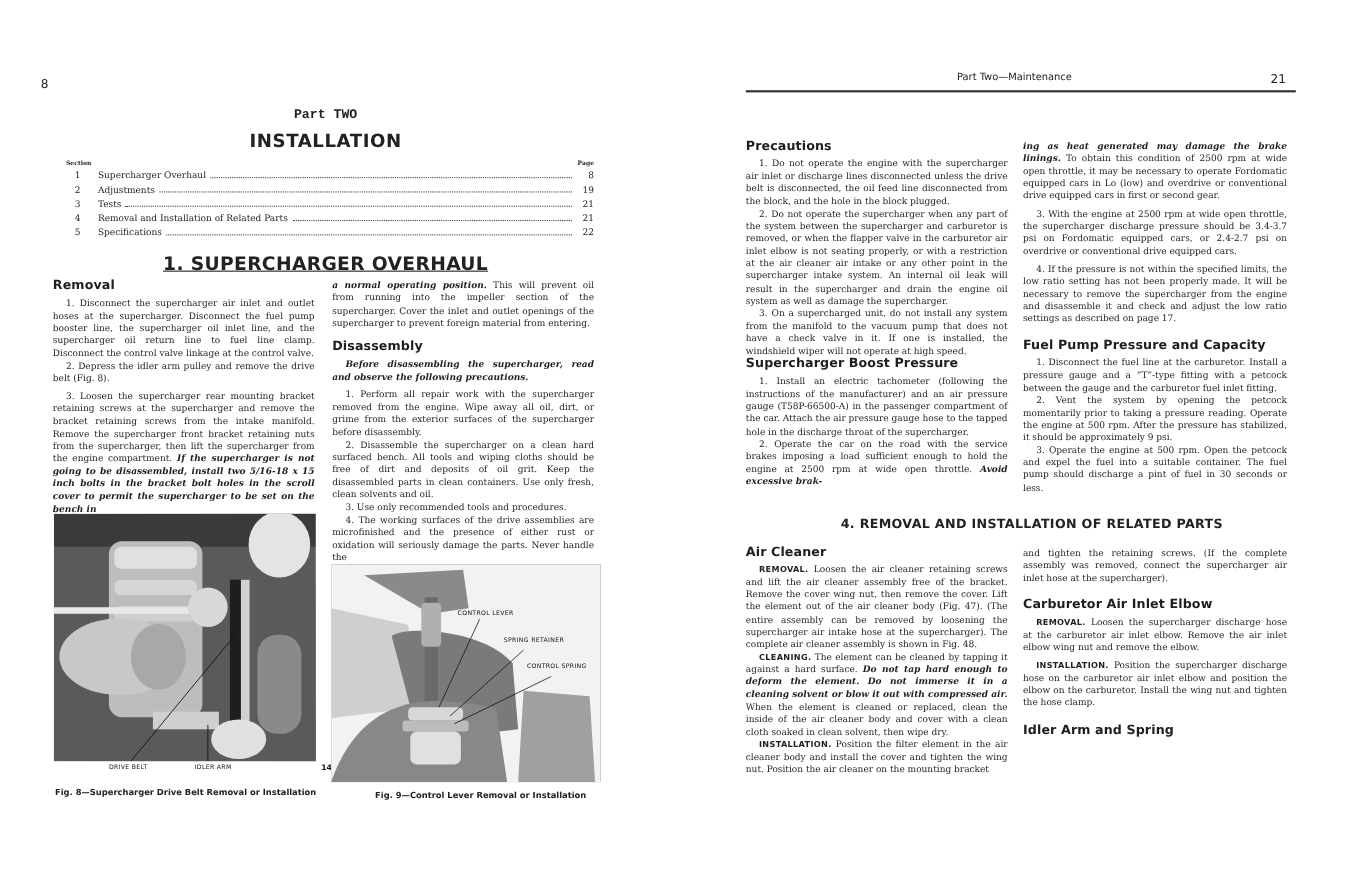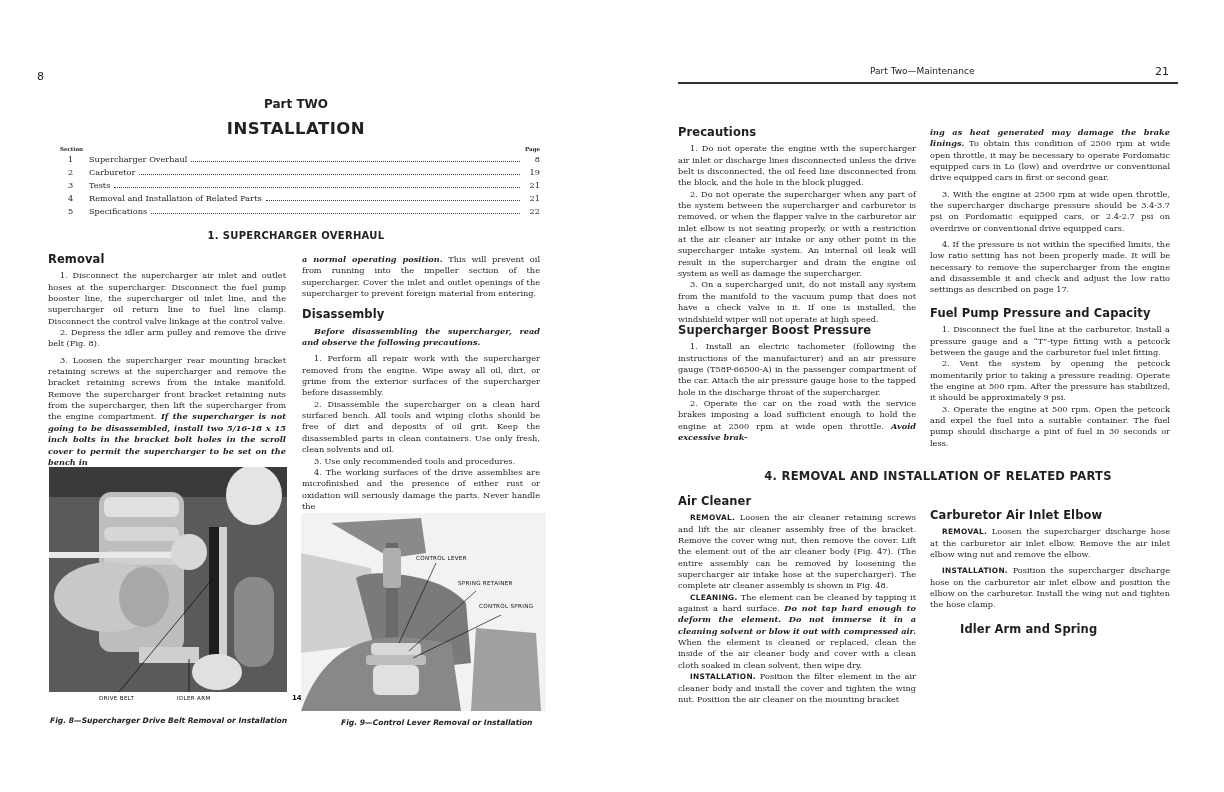--- a/index.html
+++ b/index.html
@@ -22,45 +22,45 @@
   .toc-head { display: flex; justify-content: space-between; font-size: 5.5px; font-weight: bold; margin-bottom: 2px; }
   .toc-row { display: flex; align-items: baseline; height: 13px; }
   .toc-num { width: 29px; text-align: left; padding-left: 8px; box-sizing: border-box; }
   .toc-title { white-space: nowrap; padding-right: 4px; }
   .toc-dots { flex: 1; border-bottom: 1.5px dotted #444; margin-bottom: 2px; height: 0; }
   .toc-page { width: 20px; text-align: right; }
   
   .photo { position: absolute; overflow: hidden; background: #7a7a7a; }
   .fig-label { position: absolute; font-family: "DejaVu Sans", sans-serif; font-size: 5.6px; letter-spacing: 0.3px; color: #111; }
   .fig-id { position: absolute; font-family: "DejaVu Sans", sans-serif; font-weight: bold; font-size: 7px; color: #111; margin-left: 34px; }
-  .caption { position: absolute; font-family: "DejaVu Sans", sans-serif; font-weight: bold; font-style: italic; font-size: 7.6px; color: #222; }
+  .caption { position: absolute; font-family: "DejaVu Sans", sans-serif; font-weight: bold; font-size: 7.6px; color: #222; }
   .rule { position: absolute; height: 1.5px; background: #333; }
 </style>
 </head>
 <body>
 
 <div class="page" id="left-page">
   <div class="pnum" style="left:37px; top:70px;">8</div>
-  <div class="center-title" style="top:97px; font-size:12px; left:0; right:20px;">Part TWO</div>
+  <div class="center-title" style="top:97px; font-size:12px; left:0; right:20px;font-family:Liberation Mono, monospace;">Part TWO</div>
   <div class="center-title" style="top:119px; font-size:16.5px; letter-spacing:0.5px; left:0; right:20px;">INSTALLATION</div>
 
   <div id="toc">
     <div class="toc-head">
       <span>Section</span>
       <span>Page</span>
     </div>
     <div class="toc-row">
       <span class="toc-num">1</span>
       <span class="toc-title">Supercharger Overhaul</span>
       <span class="toc-dots"></span>
       <span class="toc-page">8</span>
     </div>
     <div class="toc-row">
       <span class="toc-num">2</span>
-      <span class="toc-title">Carburetor</span>
+      <span class="toc-title">Adjustments</span>
       <span class="toc-dots"></span>
       <span class="toc-page">19</span>
     </div>
     <div class="toc-row">
       <span class="toc-num">3</span>
       <span class="toc-title">Tests</span>
       <span class="toc-dots"></span>
       <span class="toc-page">21</span>
     </div>
     <div class="toc-row">
@@ -70,21 +70,21 @@
       <span class="toc-page">21</span>
     </div>
     <div class="toc-row">
       <span class="toc-num">5</span>
       <span class="toc-title">Specifications</span>
       <span class="toc-dots"></span>
       <span class="toc-page">22</span>
     </div>
   </div>
 
-  <div class="center-title" style="top:230px; font-size:10px; letter-spacing:0.3px; left:0; right:20px;">1.  SUPERCHARGER  OVERHAUL</div>
+  <div class="center-title" style="top:230px; font-size:17px; letter-spacing:0.3px; left:0; right:20px;text-decoration:underline;">1.  SUPERCHARGER  OVERHAUL</div>
 
   <div class="col" style="left:48px; top:254px; width:238px;">
     <div class="h2">Removal</div>
     <p>1. Disconnect the supercharger air inlet and outlet hoses at the supercharger. Disconnect the fuel pump booster line, the supercharger oil inlet line, and the supercharger oil return line to fuel line clamp. Disconnect the control valve linkage at the control valve.</p>
     <p>2. Depress the idler arm pulley and remove the drive belt (Fig. 8).</p>
     <p class="gap"><span>3. Loosen the supercharger rear mounting bracket retaining screws at the supercharger and remove the bracket retaining screws from the intake manifold. Remove the supercharger front bracket retaining nuts from the supercharger, then lift the supercharger from the engine compartment. </span><span class="bi">If the supercharger is not going to be disassembled, install two 5/16-18 x 15 inch bolts in the bracket bolt holes in the scroll cover to permit the supercharger to be set on the bench in</span></p>
   </div>
 
   <div class="col" style="left:302px; top:254px; width:238px;">
     <p class="noind"><span class="bi">a normal operating position.</span><span> This will prevent oil from running into the impeller section of the supercharger. Cover the inlet and outlet openings of the supercharger to prevent foreign material from entering.</span></p>
@@ -176,18 +176,19 @@
   <div class="center-title" style="top:469px; font-size:11.5px; letter-spacing:0.3px; left:40px; right:0;">4.  REMOVAL  AND  INSTALLATION  OF  RELATED  PARTS</div>
 
   <div class="col" style="left:66px; top:496px; width:238px;">
     <div class="h2">Air Cleaner</div>
     <p><span class="lbl">REMOVAL.</span><span> Loosen the air cleaner retaining screws and lift the air cleaner assembly free of the bracket. Remove the cover wing nut, then remove the cover. Lift the element out of the air cleaner body (Fig. 47). (The entire assembly can be removed by loosening the supercharger air intake hose at the supercharger). The complete air cleaner assembly is shown in Fig. 48.</span></p>
     <p><span class="lbl">CLEANING.</span><span> The element can be cleaned by tapping it against a hard surface. </span><span class="bi">Do not tap hard enough to deform the element. Do not immerse it in a cleaning solvent or blow it out with compressed air.</span><span> When the element is cleaned or replaced, clean the inside of the air cleaner body and cover with a clean cloth soaked in clean solvent, then wipe dry.</span></p>
     <p><span class="lbl">INSTALLATION.</span><span> Position the filter element in the air cleaner body and install the cover and tighten the wing nut. Position the air cleaner on the mounting bracket</span></p>
   </div>
 
   <div class="col" style="left:318px; top:497px; width:240px;">
+    <p class="noind">and tighten the retaining screws. (If the complete assembly was removed, connect the supercharger air inlet hose at the supercharger).</p>
     <div class="h2" style="margin-top:13px;">Carburetor Air Inlet Elbow</div>
     <p><span class="lbl">REMOVAL.</span><span> Loosen the supercharger discharge hose at the carburetor air inlet elbow. Remove the air inlet elbow wing nut and remove the elbow.</span></p>
     <p class="gap"><span class="lbl">INSTALLATION.</span><span> Position the supercharger discharge hose on the carburetor air inlet elbow and position the elbow on the carburetor. Install the wing nut and tighten the hose clamp.</span></p>
-    <div class="h2" style="margin-top:13px;margin-left:30px;">Idler Arm and Spring</div>
+    <div class="h2" style="margin-top:13px;">Idler Arm and Spring</div>
   </div>
 </div>
 
 </body></html>

